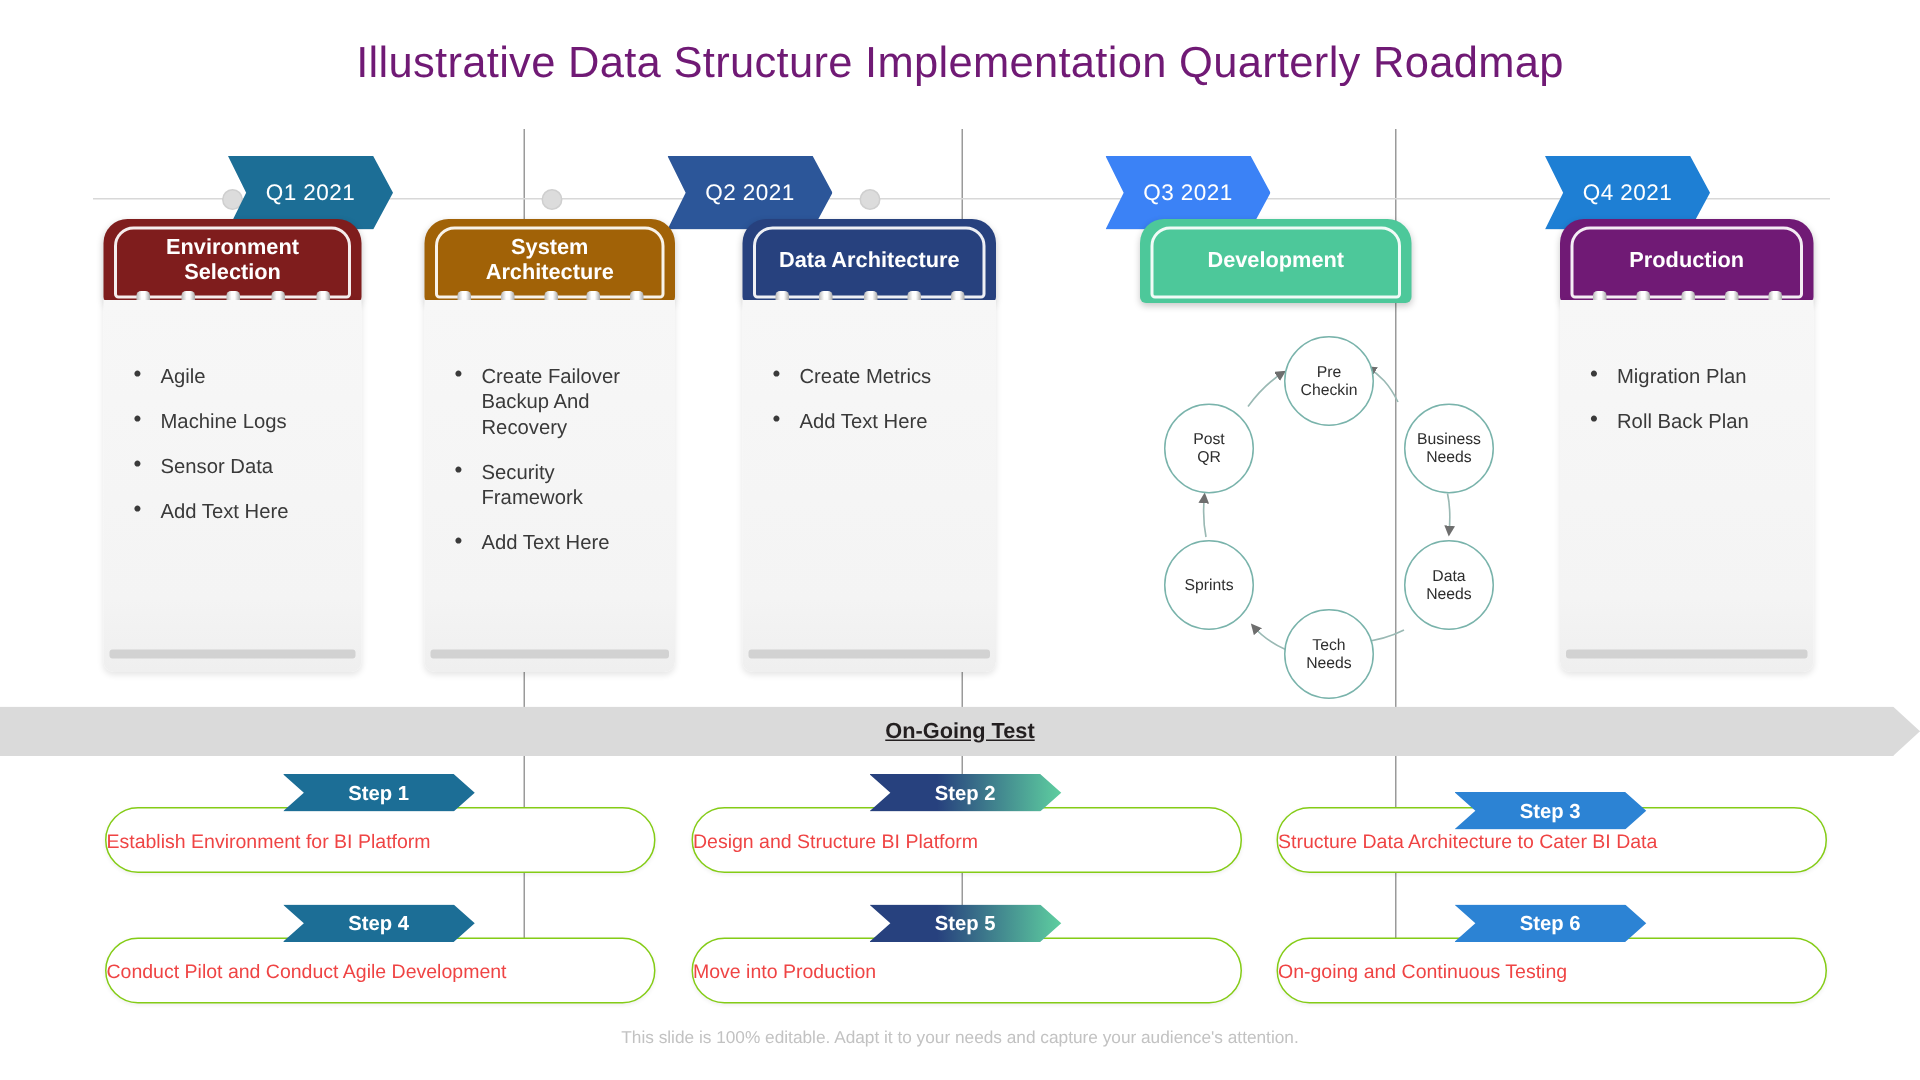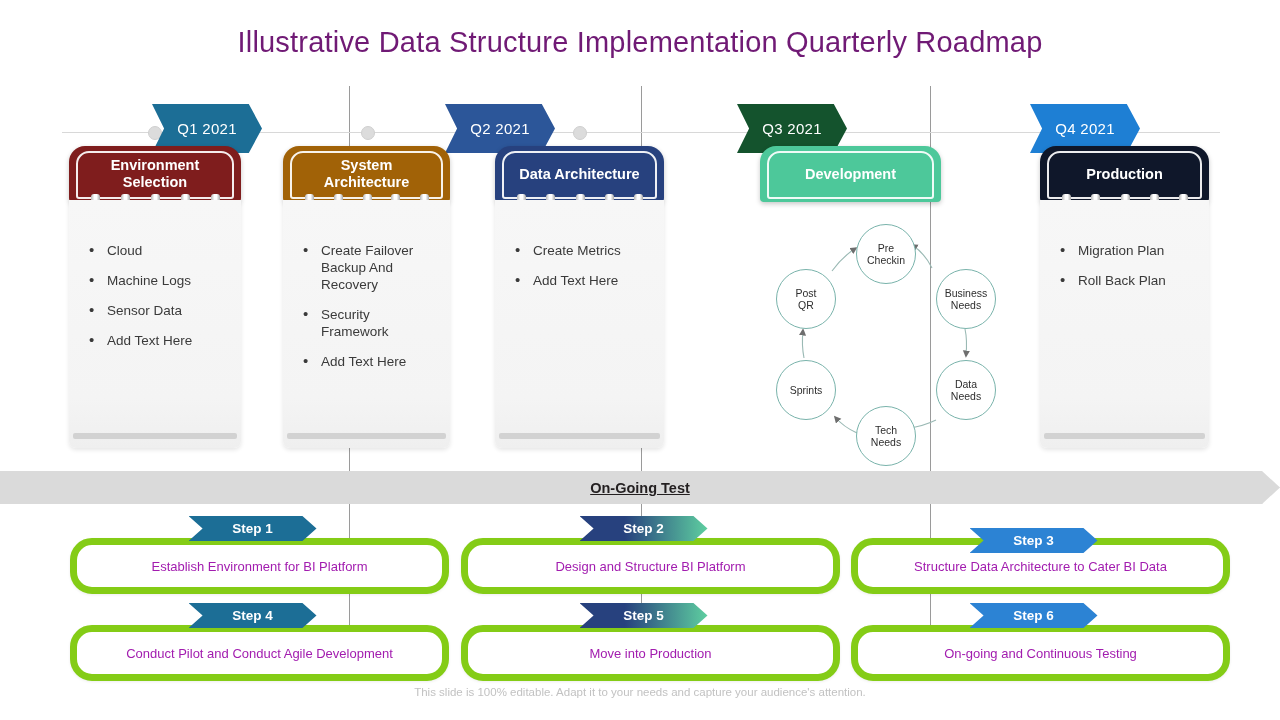--- a/index.html
+++ b/index.html
@@ -99,23 +99,23 @@
   
   .band{
     position:absolute;left:0;top:471px;width:1280px;height:33px;
     background:#dadada;
     clip-path:polygon(0 0, 1262px 0, 1280px 50%, 1262px 100%, 0 100%);
     box-shadow:0 2px 3px rgba(0,0,0,.12);
   }
 
   
   .pill{
-    position:absolute;height:42px;border:7px solid #84cc16;border-radius:22px;
-    background:#ffffff;display:flex;align-items:center;justify-content:center;
-    font-size:13px;color:#a21caf;box-shadow:0 1px 3px rgba(0,0,0,.07);
+    position:absolute;height:42px;border:1px solid #84cc16;border-radius:22px;
+    background:#ffffff;display:flex;align-items:center;
+    font-size:13px;color:#ef4444;box-shadow:0 1px 3px rgba(0,0,0,.07);
   }
   .stepchev{
     position:absolute;height:25px;width:128px;
     display:flex;align-items:center;justify-content:center;
     color:#ffffff;font-size:13.5px;font-weight:bold;
     clip-path:polygon(0 0, 89% 0, 100% 50%, 89% 100%, 0 100%, 11% 50%);
     filter:drop-shadow(1px 2px 1.5px rgba(0,0,0,.2));
   }
 
   .footer{
@@ -140,40 +140,40 @@
   <div id="axis-dots">
       <div class="axis-dot" style="left: 148px;"></div>
       <div class="axis-dot" style="left: 361px;"></div>
       <div class="axis-dot" style="left: 573px;"></div>
       <div class="axis-dot" style="left: 1118px;"></div>
     </div>
 
   <div id="quarters">
       <div class="qbanner" style="left: 152px; background: rgb(28, 110, 150);">Q1 2021</div>
       <div class="qbanner" style="left: 445px; background: rgb(44, 86, 153);">Q2 2021</div>
-      <div class="qbanner" style="left: 737px; background: #14532d;">Q3 2021</div>
+      <div class="qbanner" style="left: 737px; background: #3b82f6;">Q3 2021</div>
       <div class="qbanner" style="left: 1030px; background: rgb(30, 127, 212);">Q4 2021</div>
     </div>
 
   <div id="cards">
       <div class="card" style="left: 69px; width: 172px;">
         <div class="card-head" style="background: #7f1d1d;">
           <div class="inner"></div>
           <div class="txt">Environment<br>Selection</div>
         </div>
         <div class="rings">
           <div class="ring" style="left: 22px;"></div>
           <div class="ring" style="left: 52px;"></div>
           <div class="ring" style="left: 82px;"></div>
           <div class="ring" style="left: 112px;"></div>
           <div class="ring" style="left: 142px;"></div>
         </div>
         <div class="card-body" style="height: 248px;">
           <ul class="bullets">
-            <li>Cloud</li>
+            <li>Agile</li>
             <li>Machine Logs</li>
             <li>Sensor Data</li>
             <li>Add Text Here</li>
           </ul>
           <div class="base"></div>
         </div>
       </div>
       <div class="card" style="left: 283px; width: 167px;">
         <div class="card-head" style="background: #a16207;">
           <div class="inner"></div>
@@ -215,21 +215,21 @@
           <div class="base"></div>
         </div>
       </div>
       <div class="card" style="left: 760px; width: 181px;">
         <div class="card-head" style="background: rgb(77, 200, 154);">
           <div class="inner"></div>
           <div class="txt">Development</div>
         </div>
       </div>
       <div class="card" style="left: 1040px; width: 169px;">
-        <div class="card-head" style="background: #0f172a;">
+        <div class="card-head" style="background: #701a75;">
           <div class="inner"></div>
           <div class="txt">Production</div>
         </div>
         <div class="rings">
           <div class="ring" style="left: 22px;"></div>
           <div class="ring" style="left: 51.25px;"></div>
           <div class="ring" style="left: 80.5px;"></div>
           <div class="ring" style="left: 109.75px;"></div>
           <div class="ring" style="left: 139px;"></div>
         </div>

